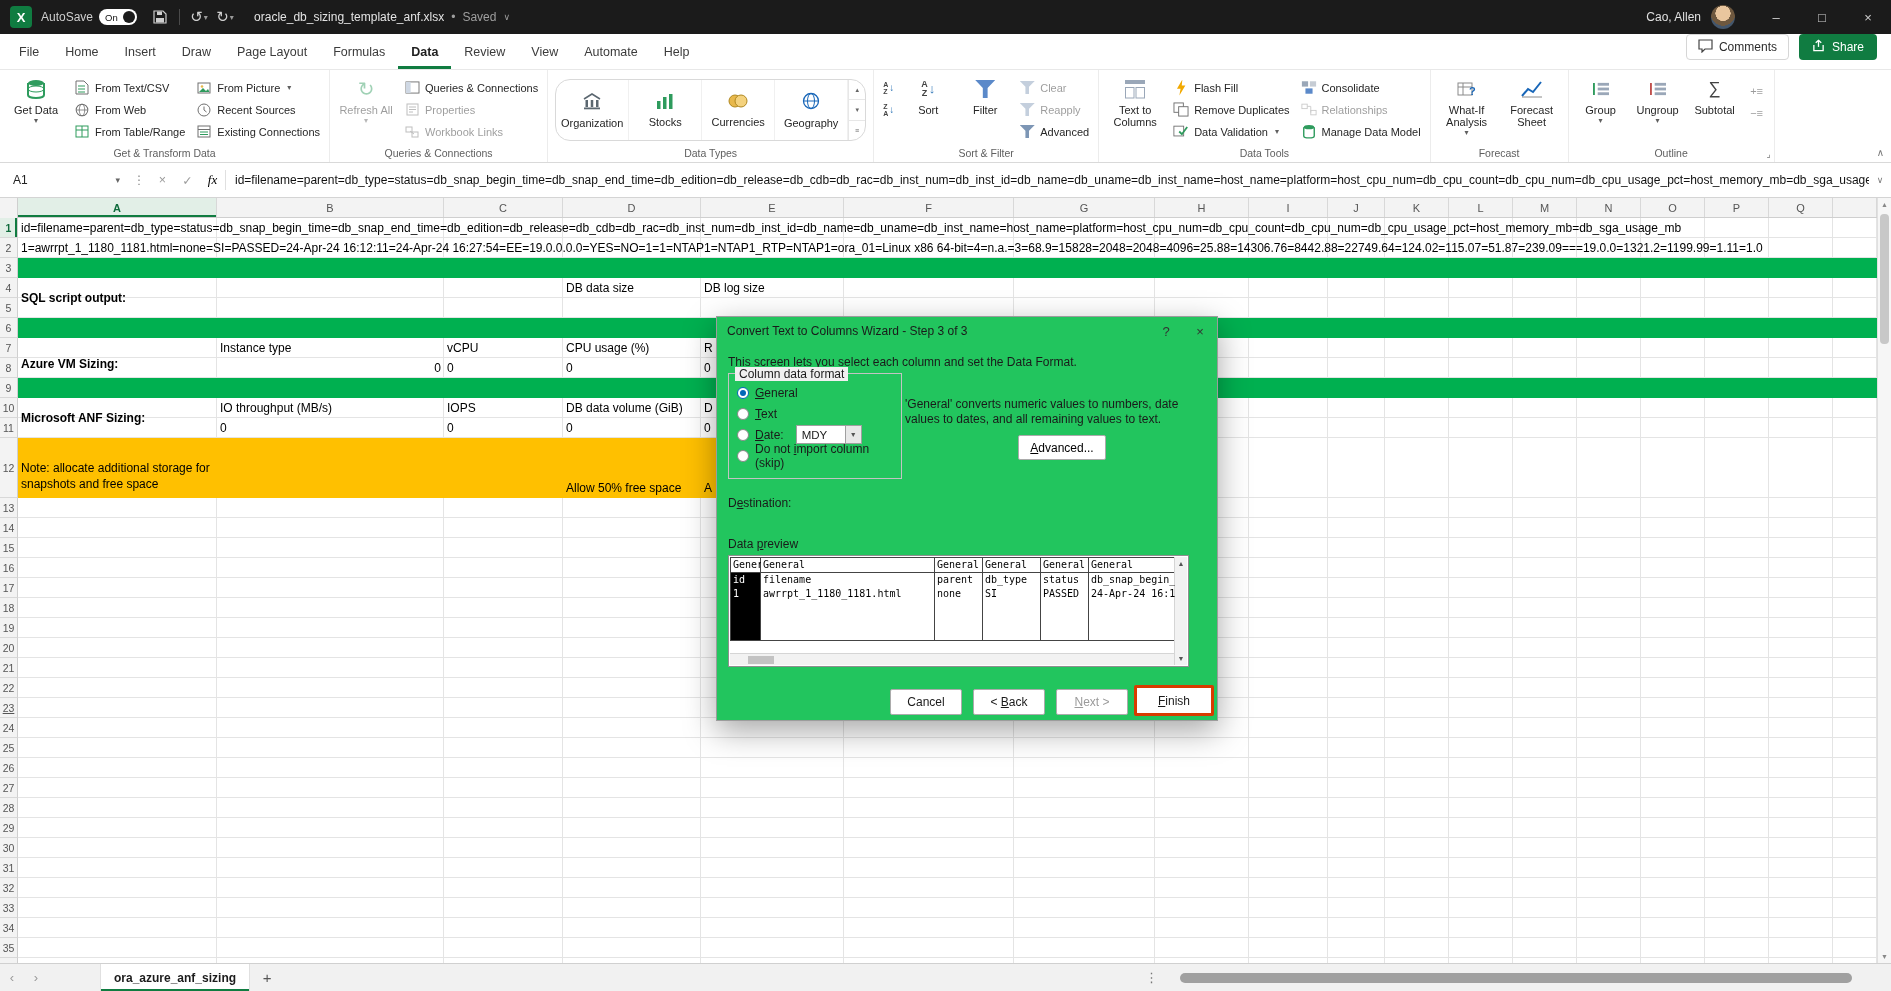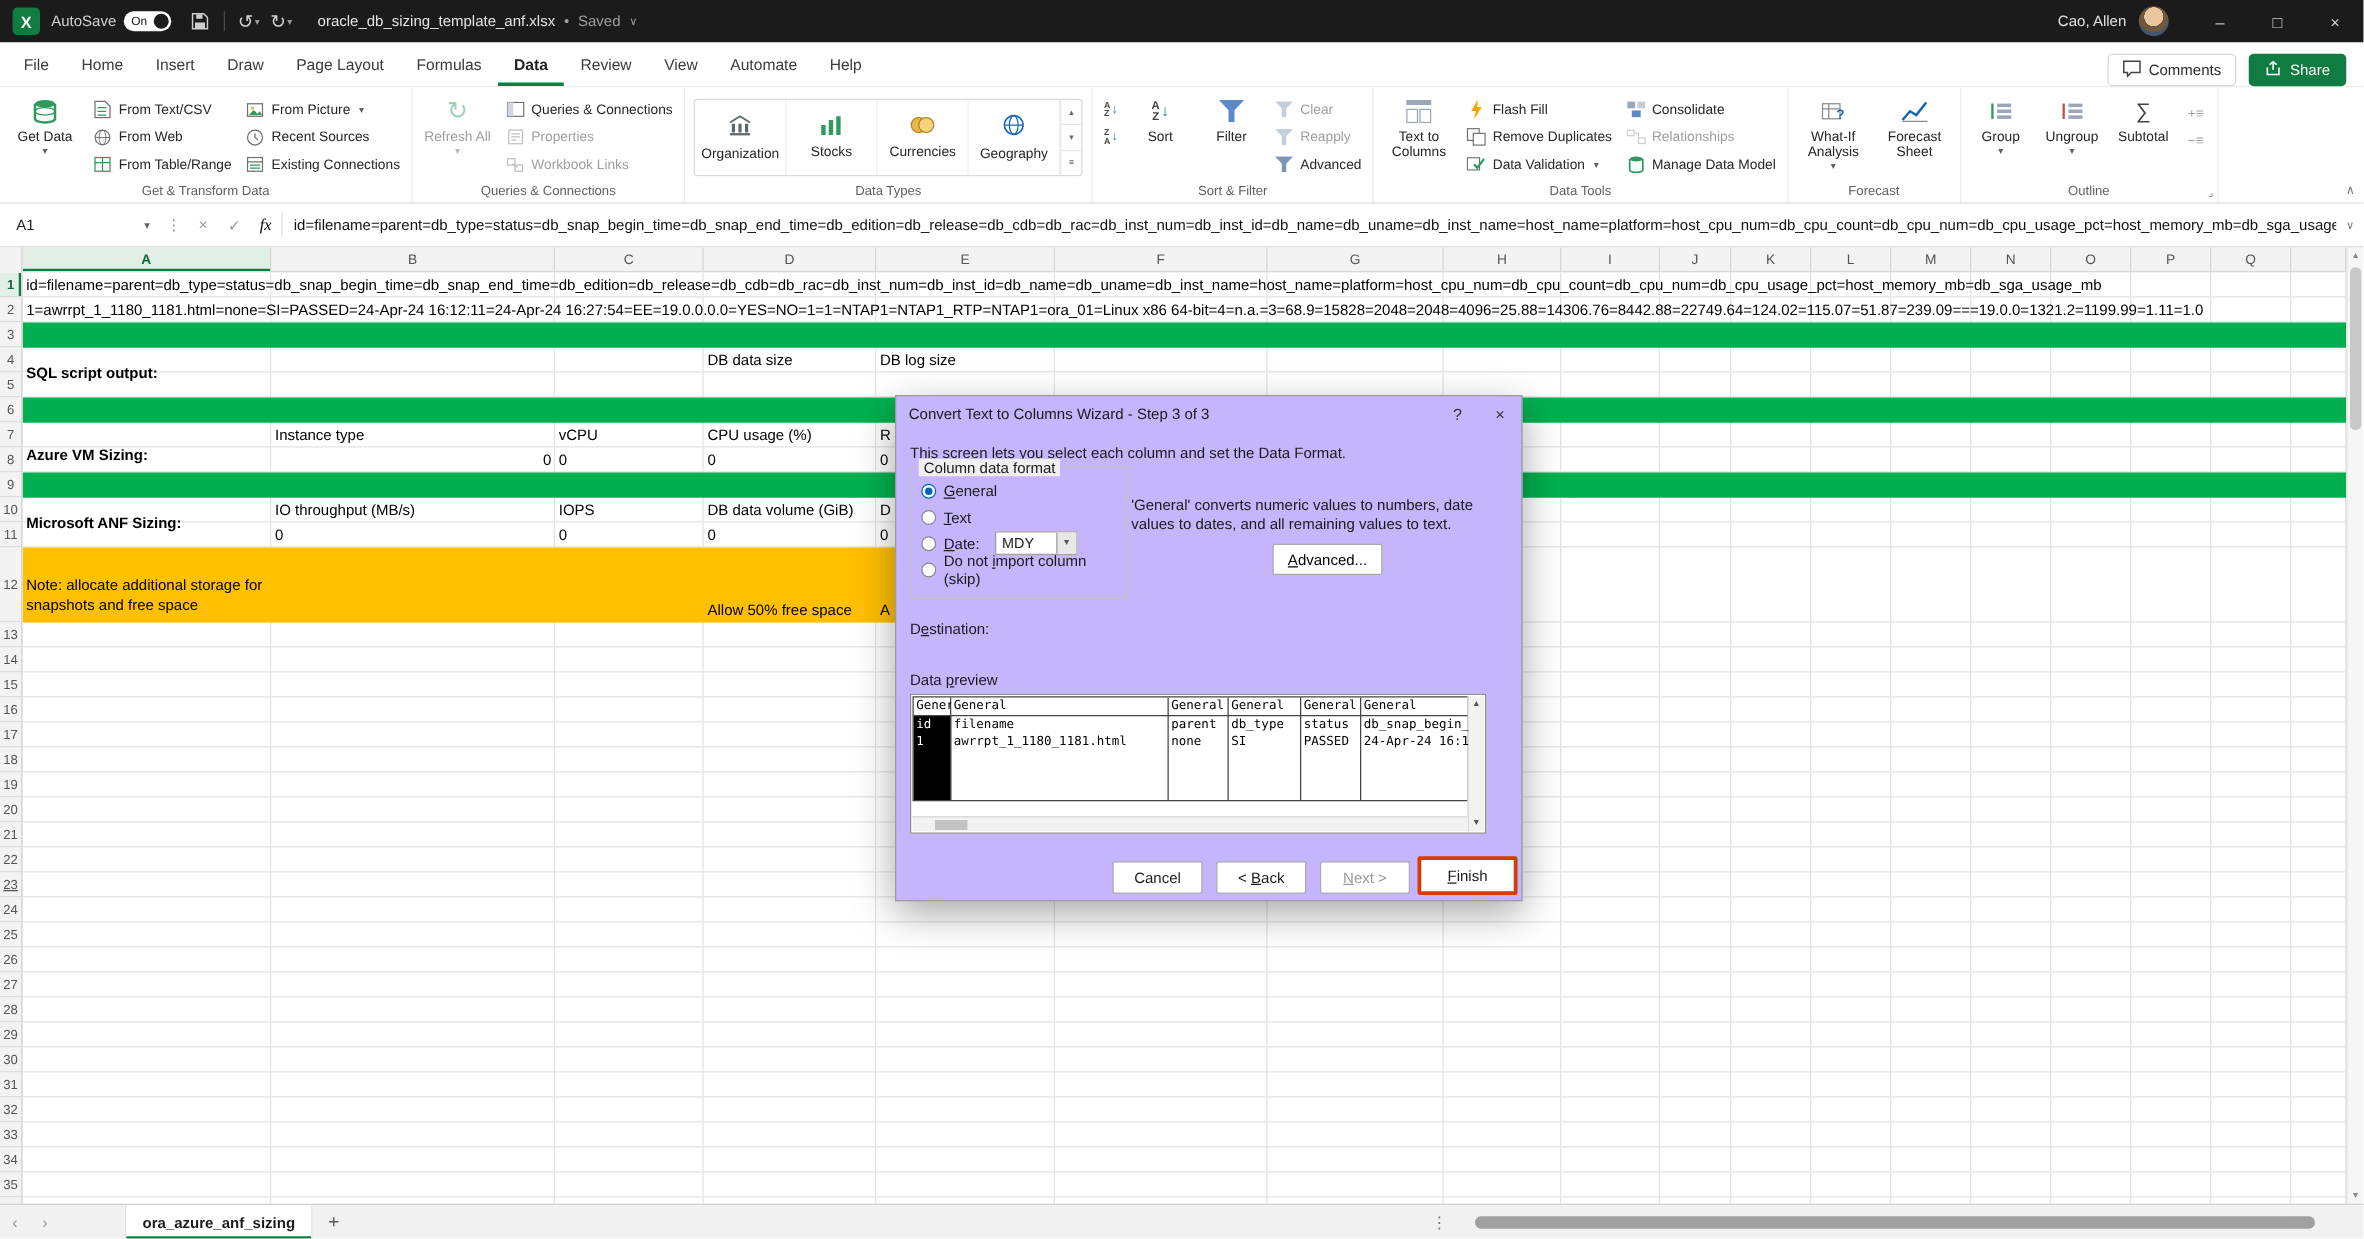--- a/index.html
+++ b/index.html
@@ -17,42 +17,42 @@
 .tsep{width:1px;height:16px;background:#4a4a4a;margin:0 6px}
 .fname{margin-left:16px;display:flex;gap:7px;align-items:center;color:#e3e3e3;white-space:nowrap}
 .fname .dim{color:#9f9f9f}
 .fname .chev{color:#9f9f9f;font-size:9px}
 .searchbox{position:absolute;left:724px;top:5px;width:470px;height:24px;background:#3a3a3a;border:1px solid #585858;border-radius:4px;display:flex;align-items:center;gap:8px;padding:0 10px;color:#a8a8a8}
 .tright{position:absolute;right:0;top:0;height:34px;display:flex;align-items:center}
 .uname{font-size:12px;color:#e0e0e0;margin-right:10px}
 .avatar{width:24px;height:24px;border-radius:50%;margin-right:18px;background:radial-gradient(circle at 50% 35%,#e9c69e 0 38%,#6e583f 39% 62%,#44566b 63% 100%)}
 .wctl{width:46px;height:34px;display:flex;align-items:center;justify-content:center;color:#cfcfcf;font-size:13px}
 
-.tabrow{position:absolute;top:34px;left:0;right:0;height:36px;background:#fff;display:flex;align-items:flex-end;border-bottom:1px solid #e8e8e8}
+.tabrow{position:absolute;top:34px;left:0;right:0;height:36px;background:#fff;display:flex;align-items:flex-start;border-bottom:1px solid #e8e8e8}
 #ribbon-tabs-list{display:flex;height:100%;margin-left:6px}
 .rtab{padding:0 13px;font-size:12.5px;color:#3b3b3b;height:100%;display:flex;align-items:center;white-space:nowrap}
 .rtab.active{font-weight:700;color:#1f1f1f;box-shadow:inset 0 -3px 0 #107c41}
 .tabrow-right{margin-left:auto;display:flex;align-items:center;gap:10px;padding-right:14px}
 .comments-btn{display:flex;gap:6px;align-items:center;border:1px solid #d6d6d6;border-radius:4px;height:26px;padding:0 11px;font-size:12px;color:#2b2b2b;background:#fff}
 .share-btn{display:flex;gap:7px;align-items:center;background:#107c41;color:#fff;border-radius:4px;height:26px;padding:0 13px;font-size:12px}
 
 .ribbon{position:absolute;top:70px;left:0;right:0;height:93px;background:#fff;border-bottom:1px solid #d9d9d9;display:flex;overflow:hidden}
 .rgroup{display:flex;flex-direction:column;border-right:1px solid #ececec;padding:2px 7px 0;position:relative}
 .rgc{display:flex;gap:7px;flex:1;align-items:flex-start}
 .rgl{font-size:10.5px;color:#606060;text-align:center;padding:1px 0 3px;margin-top:auto;white-space:nowrap}
 .bigbtn{width:58px;display:flex;flex-direction:column;align-items:center;text-align:center;font-size:11px;color:#262626;gap:3px;padding-top:5px;line-height:12px}
 .bigbtn.w46{width:50px}
 .bigbtn .bicon{height:24px;display:flex;align-items:center;justify-content:center}
 .carat{font-size:8px;color:#5f5f5f;display:block;line-height:9px}
 .mini-carat{font-size:8px;color:#5f5f5f;margin-left:2px}
 .stack{display:flex;flex-direction:column;gap:1px;padding-top:5px}
 .smallbtn{display:flex;align-items:center;gap:5px;height:21px;font-size:11px;color:#262626;white-space:nowrap;padding:0 2px}
 .sicon{width:16px;display:flex;justify-content:center;align-items:center}
 .dis{opacity:.45}
-.gallery{display:flex;border:1px solid #d9d9d9;border-radius:3px;margin-top:7px;height:62px;background:#fff}
+.gallery{display:flex;border:1px solid #d9d9d9;border-radius:15px;margin-top:7px;height:62px;background:#fff}
 .gitem{width:73px;display:flex;flex-direction:column;align-items:center;justify-content:center;gap:5px;font-size:11px;color:#262626;border-right:1px solid #f0f0f0}
 .gctl{width:17px;display:flex;flex-direction:column}
 .gctl div{flex:1;display:flex;align-items:center;justify-content:center;font-size:7px;color:#666;border-bottom:1px solid #e7e7e7;border-left:1px solid #e7e7e7}
 .gctl div:last-child{border-bottom:none}
 .azmini{display:flex;align-items:center;gap:1px}
 .azl{display:flex;flex-direction:column;font-size:7px;line-height:7px;font-weight:700;color:#444}
 .azl.big{font-size:9px;line-height:9px}
 .azarrow{font-size:10px;color:#2e75b6}
 .azarrow.big{font-size:13px}
 .funnel{width:15px;height:13px;background:#7d96b5;clip-path:polygon(0 0,100% 0,62% 45%,62% 100%,38% 100%,38% 45%);display:inline-block}
@@ -91,21 +91,21 @@
 .vsthumb{position:absolute;top:16px;left:2px;right:2px;height:130px;background:#c8c8c8;border-radius:4px}
 
 .tabbar{position:absolute;left:0;right:0;bottom:0;height:28px;background:#f1f1f1;border-top:1px solid #d0d0d0;display:flex;align-items:center;font-size:12px;z-index:6}
 .navarrow{width:24px;text-align:center;color:#9a9a9a;font-size:13px}
 .sheettab{margin-left:52px;height:100%;display:flex;align-items:center;padding:0 13px;background:#fff;border-left:1px solid #e0e0e0;border-right:1px solid #e0e0e0;font-weight:700;color:#1c1c1c;box-shadow:inset 0 -2px 0 #107c41}
 .addsheet{width:34px;text-align:center;color:#555;font-size:15px}
 .tbdots{position:absolute;left:1145px;color:#777;font-size:13px}
 .hscroll{position:absolute;left:1172px;right:8px;top:7px;height:14px;background:#f1f1f1}
 .hthumb{position:absolute;left:8px;width:672px;top:2px;height:10px;background:#a0a0a0;border-radius:5px}
 
-.dialog{position:absolute;left:716px;top:316px;width:502px;height:405px;background:#c4b5fd;border:1px solid #9c9c9c;box-shadow:0 10px 30px rgba(0,0,0,.35);z-index:40;font-size:12px;color:#1a1a1a}
+.dialog{position:absolute;left:716px;top:316px;width:502px;height:405px;background:#22c55e;border:1px solid #9c9c9c;box-shadow:0 10px 30px rgba(0,0,0,.35);z-index:40;font-size:12px;color:#1a1a1a}
 .dtitle{height:28px;display:flex;align-items:center;padding-left:10px}
 .dtitle .t{flex:1;font-size:12px}
 .dbtn{width:34px;height:28px;display:flex;align-items:center;justify-content:center;color:#333;font-size:13px}
 .ddesc{position:absolute;left:11px;top:38px}
 .fmt{position:absolute;left:11px;top:56px;width:174px;height:106px;border:1px solid #c3c3c3;padding:8px 8px 0}
 .fmt .legend{position:absolute;top:-7px;left:6px;background:#f0f0f0;padding:0 4px;font-size:12px}
 .radio{display:flex;align-items:center;gap:6px;height:21px}
 .rdot{width:12px;height:12px;border:1px solid #8a8a8a;border-radius:50%;background:#fff;position:relative;flex:0 0 auto}
 .rdot.checked{border-color:#0067b8}
 .rdot.checked::after{content:"";position:absolute;left:2px;top:2px;right:2px;bottom:2px;background:#0067b8;border-radius:50%}

